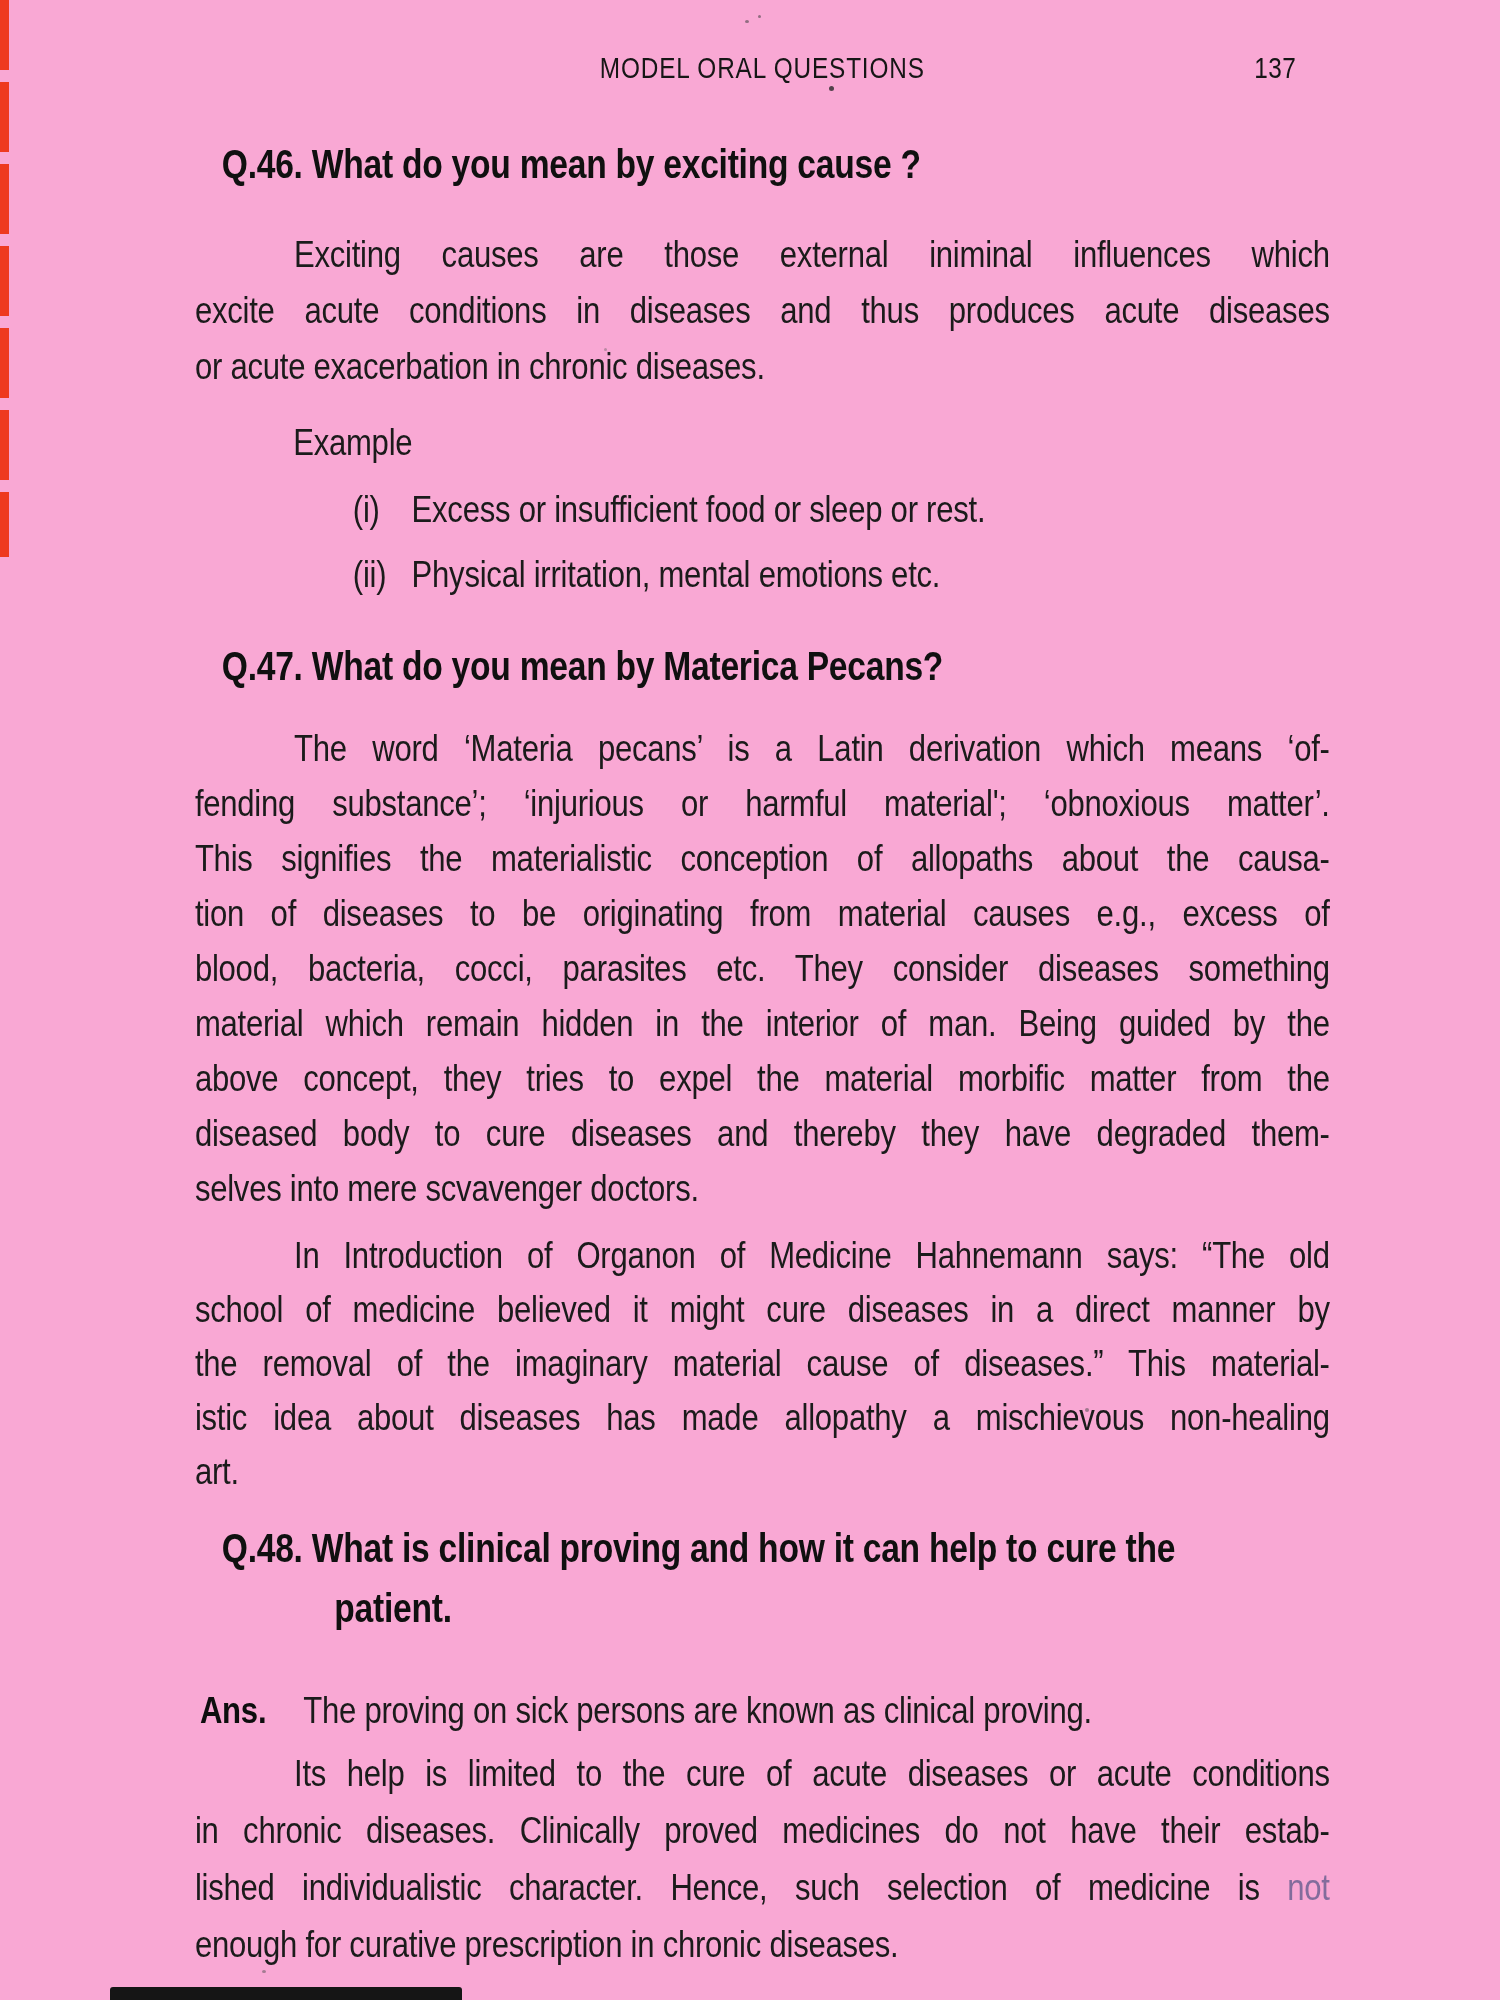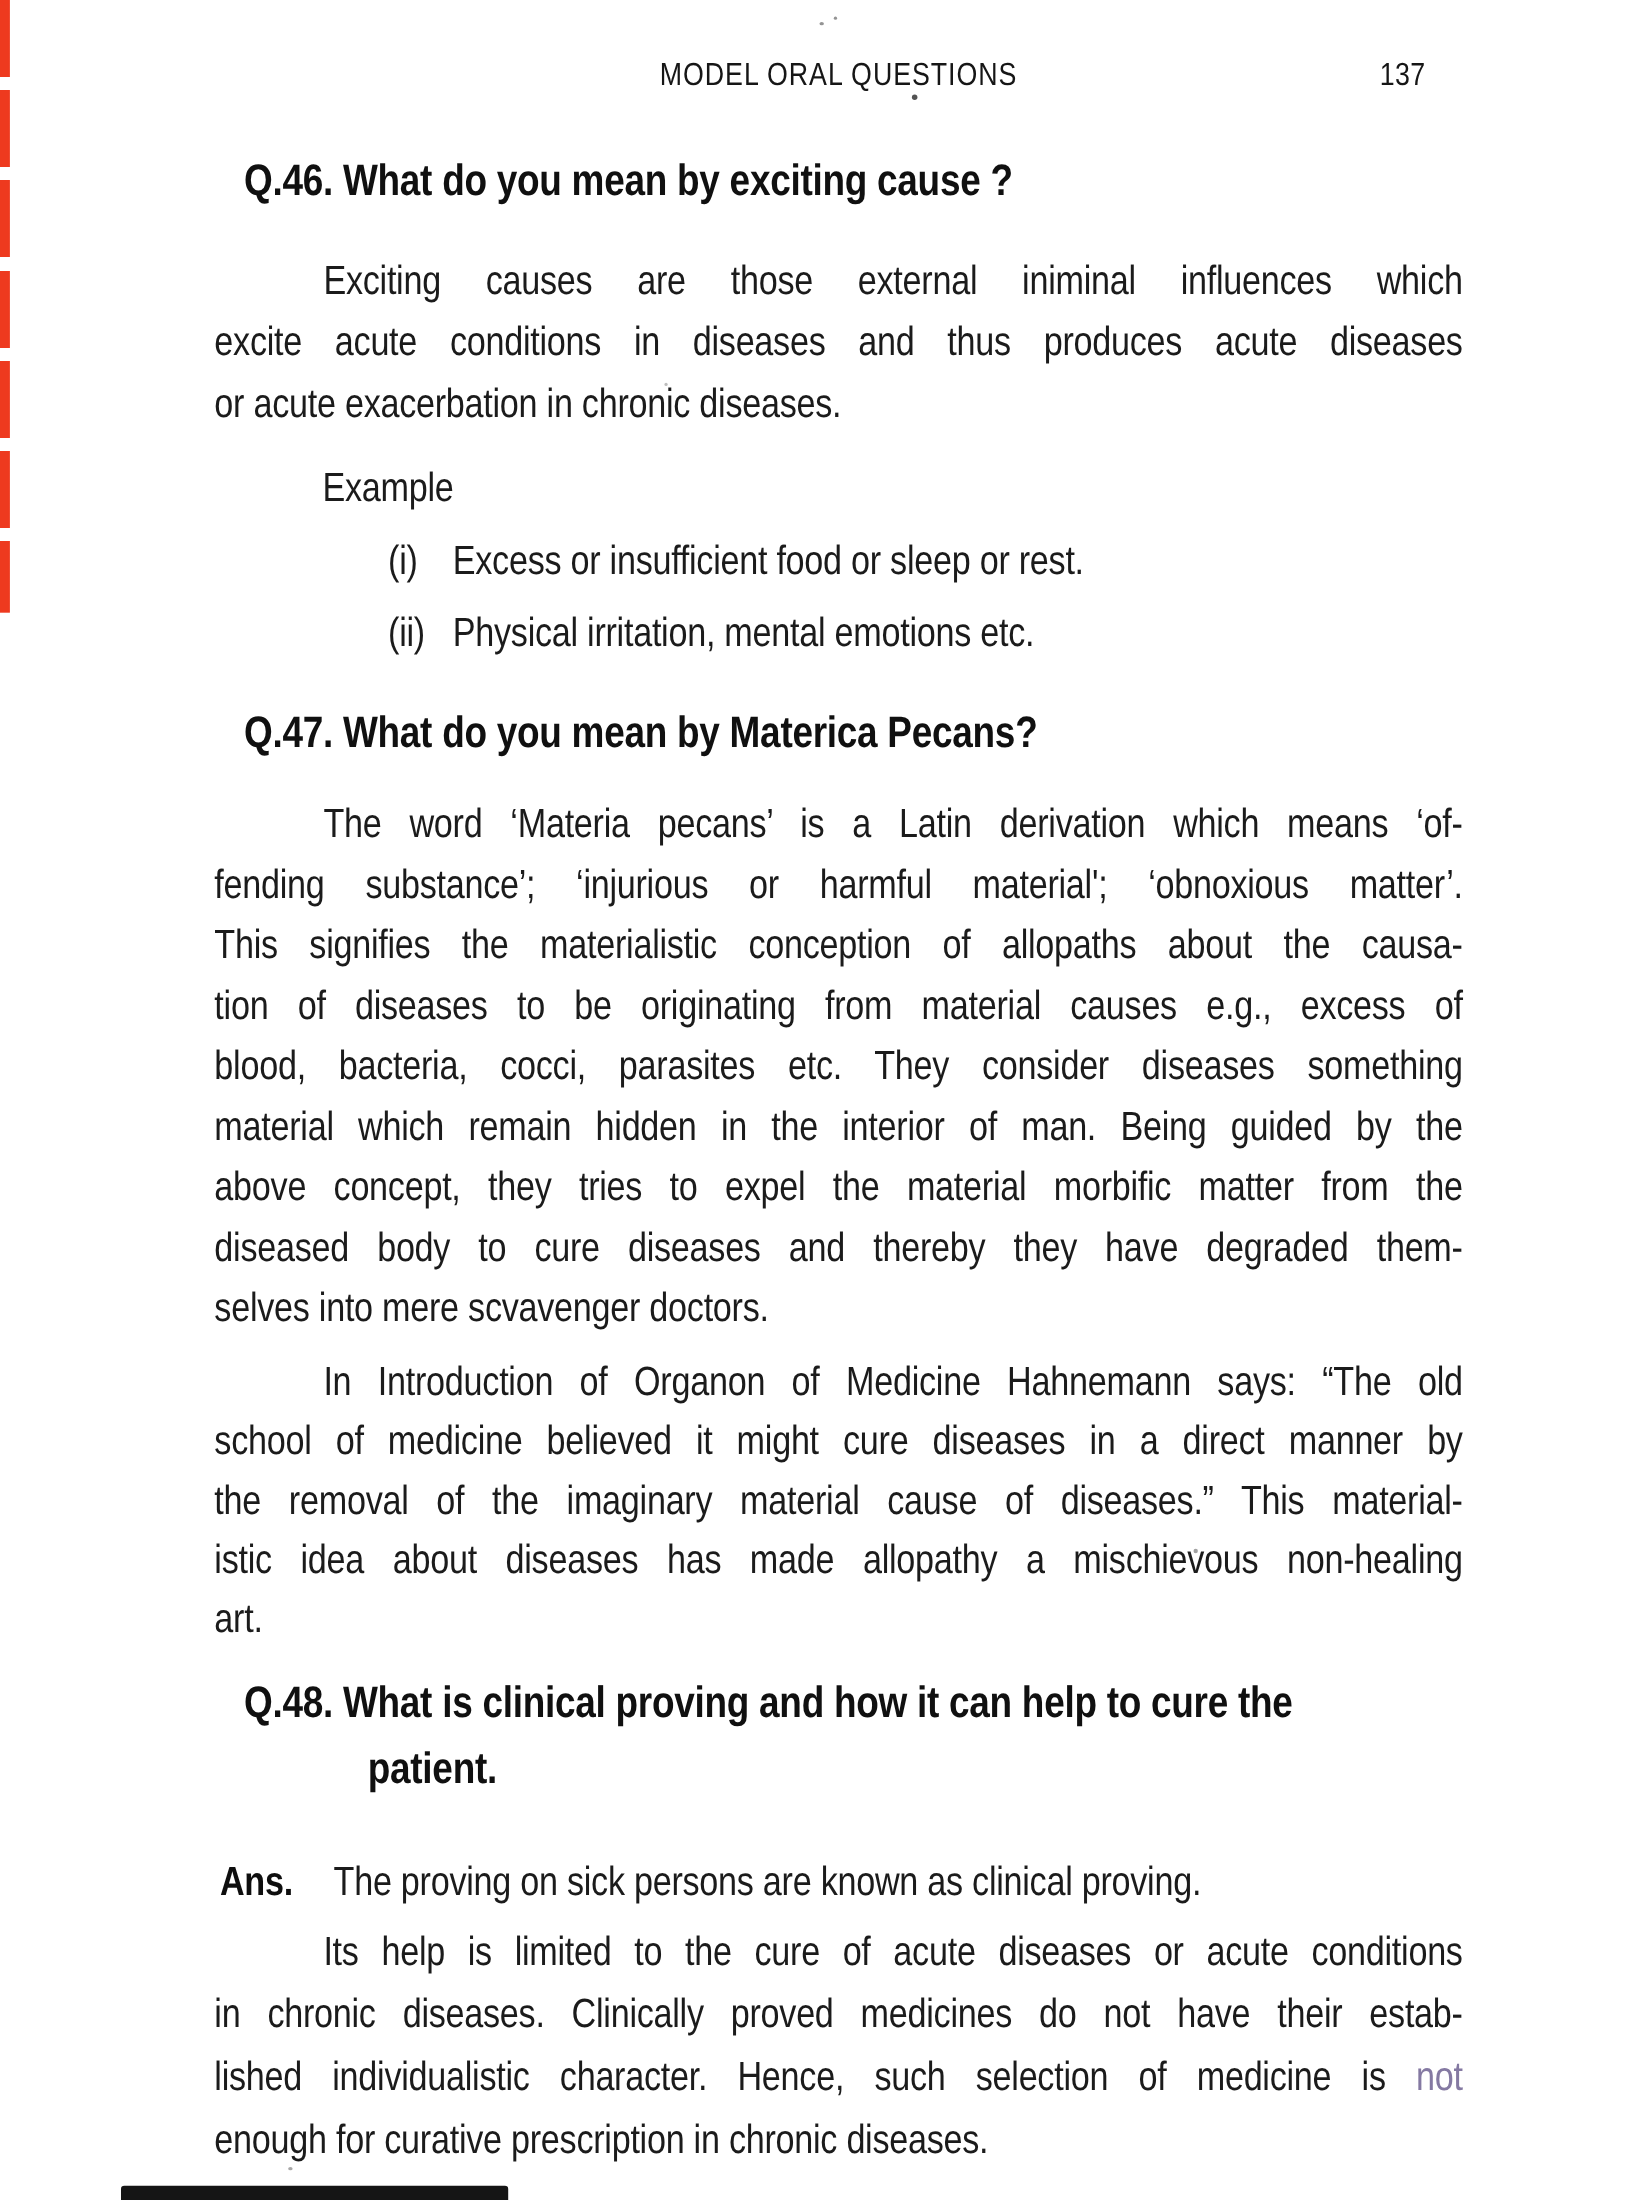--- a/index.html
+++ b/index.html
@@ -1,19 +1,19 @@
 <!DOCTYPE html>
 <html><head>
 <meta charset="utf-8">
 <style>
   html, body { margin: 0; padding: 0; background: #888; }
   .screenshot {
     position: relative;
     width: 1500px; height: 2000px;
-    background: #ffffff;
+    background: #f9a8d4;
     overflow: hidden;
     font-family: "Liberation Sans", "DejaVu Sans", sans-serif;
   }
   
   .scale-layer {
     position: absolute; left: 0; top: 0;
     width: 1786px; height: 2000px;
     transform: scaleX(0.84);
     transform-origin: 0 0;
     color: #1b1b1b;

